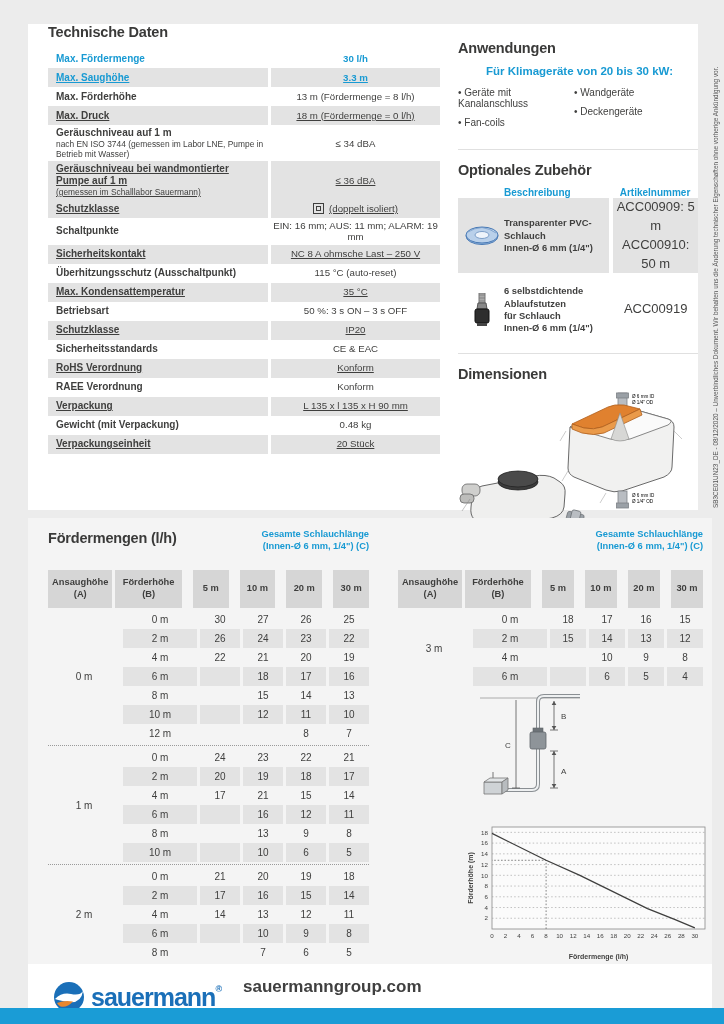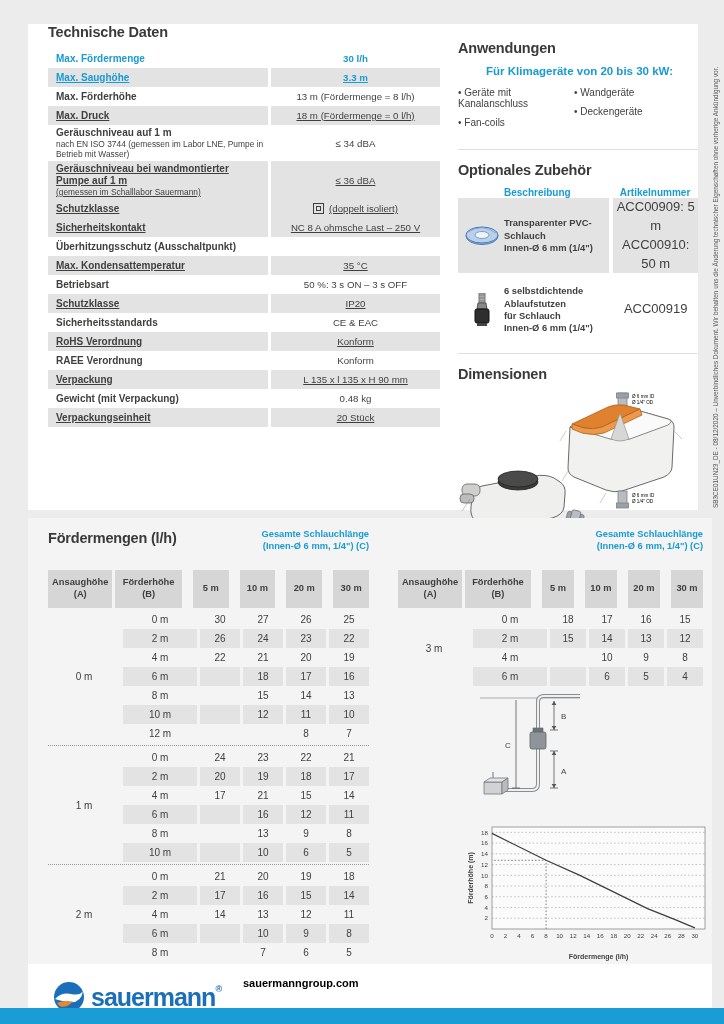--- a/index.html
+++ b/index.html
@@ -65,21 +65,21 @@
   .f-cell{display:flex;align-items:center;justify-content:center;font-size:10px;margin-left:3px;}
   .f-row.gray .f-cell-b,.f-row.gray .f-cell{background:#e3e3e3;}
   .f-sep{border-top:1px dotted #9a9a9a;margin:2px 0;}
   .install-svg{position:absolute;left:448px;top:170px;width:120px;height:132px;}
   .chart-svg{position:absolute;left:438px;top:303px;width:248px;height:142px;}
   .chart-svg text{fill:#3f3f3e;}
   
   .brand{position:absolute;left:24px;top:16px;display:flex;align-items:flex-start;}
   .brand-name{font-size:25px;font-weight:bold;color:#1a6fb8;letter-spacing:-1px;line-height:34px;margin-left:5px;}
   .brand-reg{font-size:9px;font-weight:bold;color:#1a6fb8;margin-top:4px;}
-  .site-url{position:absolute;left:215px;top:13px;font-size:11px;font-weight:bold;color:#000000;text-decoration:none;}
+  .site-url{position:absolute;left:215px;top:13px;font-size:17px;font-weight:bold;color:#404040;text-decoration:none;}
   .side-note{position:absolute;top:26px;right:5px;height:482px;writing-mode:vertical-rl;
              transform:rotate(180deg);font-size:6.4px;color:#555;white-space:nowrap;}
 </style>
 </head>
 <body>
 
 <div class="panel-top">
 
   <div class="tech">
     <h2 class="sec">Technische Daten</h2>
@@ -107,26 +107,31 @@
         <div class="t-row gray">
           <div class="t-label">Geräuschniveau bei wandmontierter Pumpe auf 1 m<div class="t-sub">(gemessen im Schalllabor Sauermann)</div></div>
           <div class="t-value">≤ 36 dBA</div>
         </div>
         <div class="t-row gray">
           <div class="t-label">Schutzklasse</div>
           <div class="t-value"><span class="ins-box">
               <i></i>
             </span>(doppelt isoliert)</div>
         </div>
+        <div class="t-row">
+          <div class="t-label">Schaltpunkte</div>
+          <div class="t-value">EIN: 16 mm; AUS: 11 mm; ALARM: 19 mm</div>
+        </div>
         <div class="t-row gray">
           <div class="t-label">Sicherheitskontakt</div>
           <div class="t-value">NC 8 A ohmsche Last – 250 V</div>
         </div>
         <div class="t-row">
           <div class="t-label">Überhitzungsschutz (Ausschaltpunkt)</div>
+          <div class="t-value">115 °C (auto-reset)</div>
         </div>
         <div class="t-row gray">
           <div class="t-label">Max. Kondensattemperatur</div>
           <div class="t-value">35 °C</div>
         </div>
         <div class="t-row">
           <div class="t-label">Betriebsart</div>
           <div class="t-value">50 %: 3 s ON – 3 s OFF</div>
         </div>
         <div class="t-row gray">

